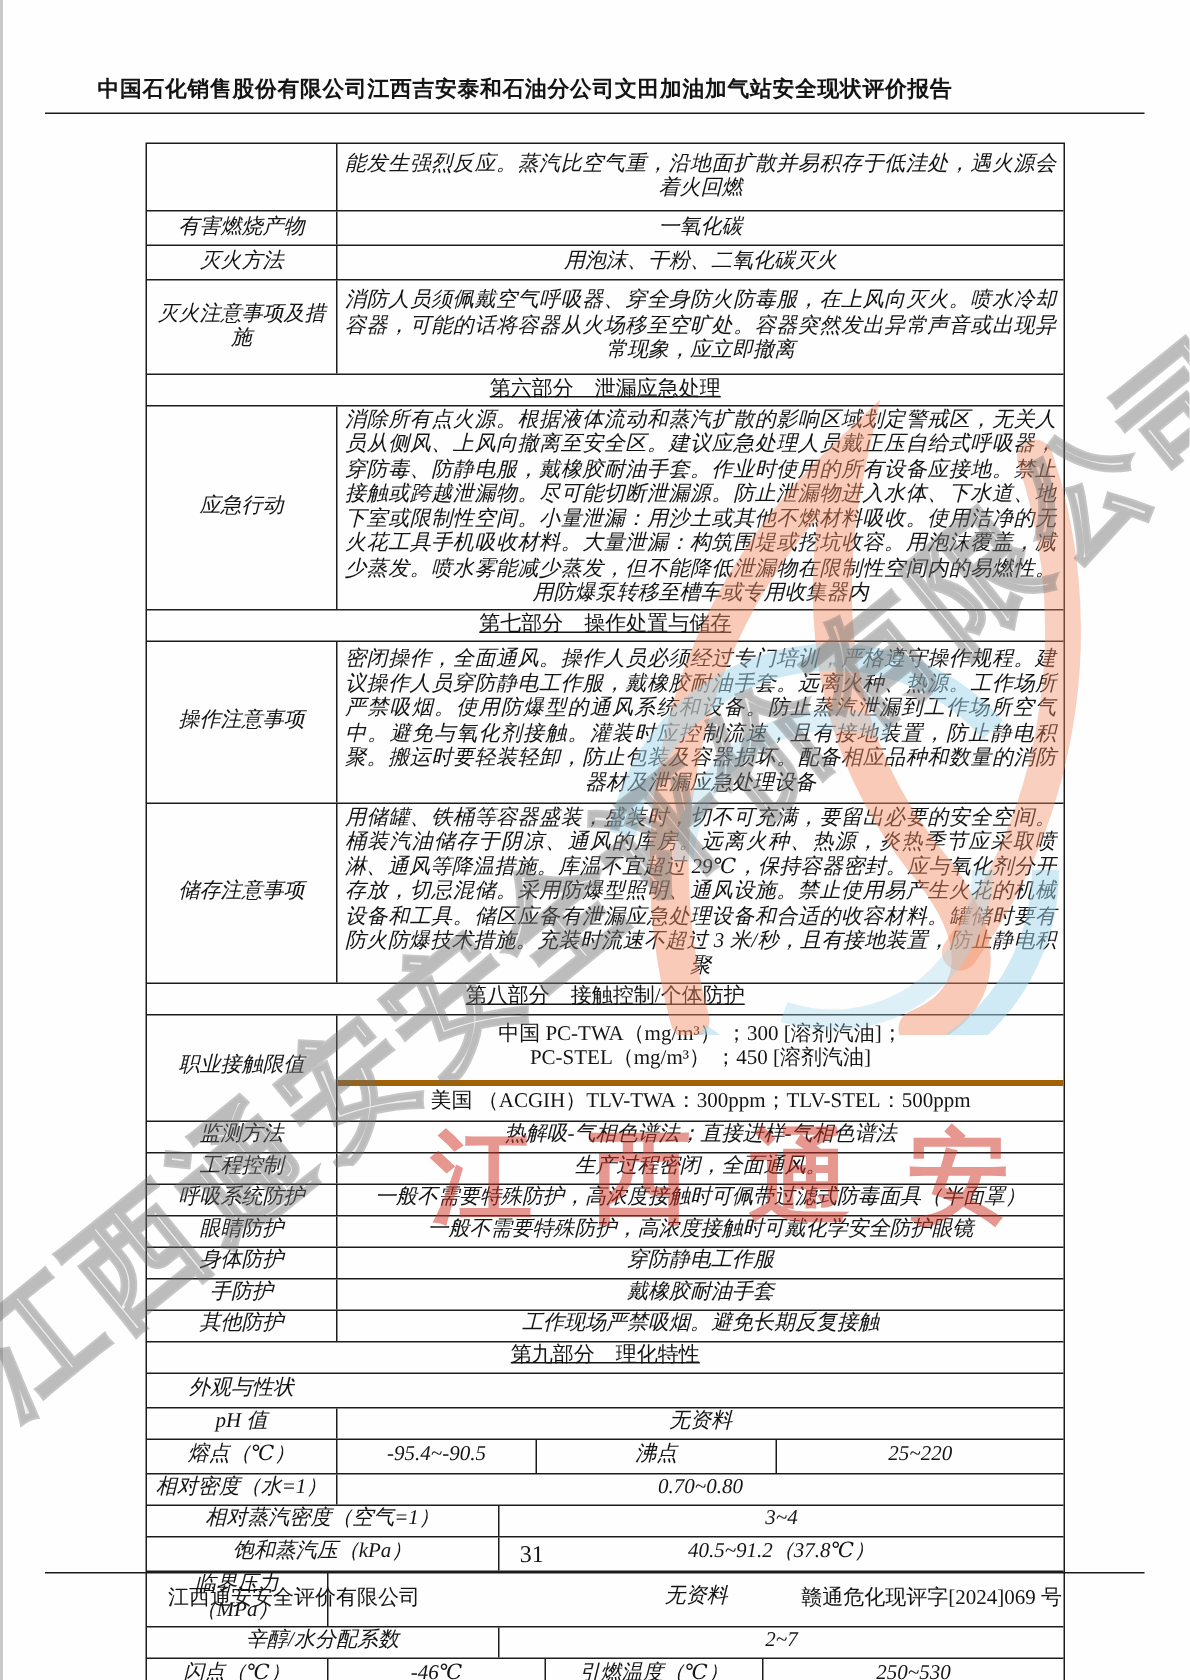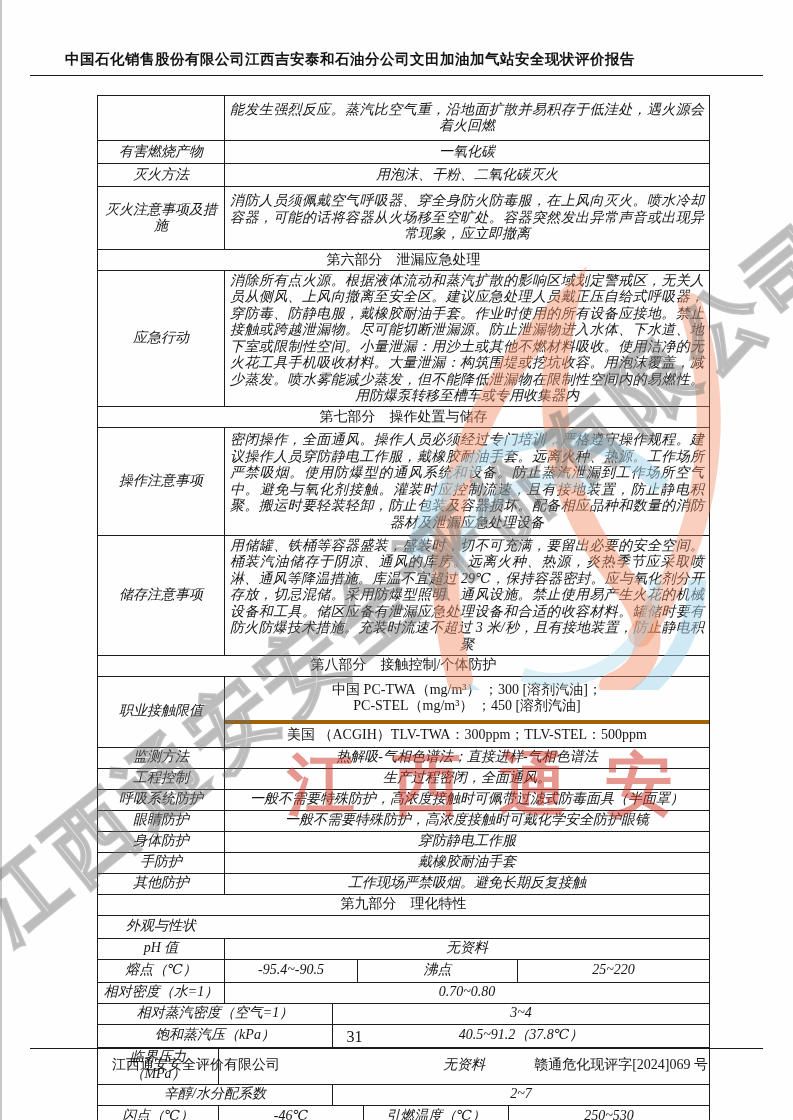--- a/index.html
+++ b/index.html
@@ -18,21 +18,21 @@
   .tbl{position:absolute;left:97px;top:95px;width:611px;
     border:1.2px solid #1c1c1c;font-size:14px;line-height:16.5px;z-index:1;background:transparent;}
   .tr{display:flex;align-items:stretch;min-height:20px;}
   .tr + .tr{border-top:1px solid #1c1c1c;}
   .td{padding:1.5px 5px;display:flex;flex-direction:column;justify-content:center;box-sizing:border-box;font-style:italic;}
   .td + .td{border-left:1px solid #1c1c1c;}
   .lbl{width:126px;flex:0 0 auto;text-align:center;align-items:center;}
   .val{flex:1 1 auto;text-align:justify;text-align-last:center;}
   .center{text-align:center;text-align-last:center;}
   .sec{flex:1;text-align:right;min-height:16px;padding:1.5px 5px;
-    display:flex;align-items:center;justify-content:center;}
+    display:flex;align-items:center;justify-content:center;text-decoration:underline;}
   
   .sub{flex:1 1 auto;display:flex;flex-direction:column;border-left:1px solid #1c1c1c;}
   .subrow{flex:1;display:flex;flex-direction:column;justify-content:center;
     text-align:center;padding:1.5px 5px;}
   .subrow + .subrow{border-top:4px solid #a16207;}
   
   .w133{flex:0 0 133px;} .w160{flex:0 0 160px;} .w145{flex:0 0 145px;} .w234{flex:0 0 234px;}
   
   .page-num{position:absolute;left:0;top:1028px;width:709px;text-align:center;font-size:16px;}
   .footer-rule{position:absolute;left:30px;top:1048px;width:733px;height:0;

